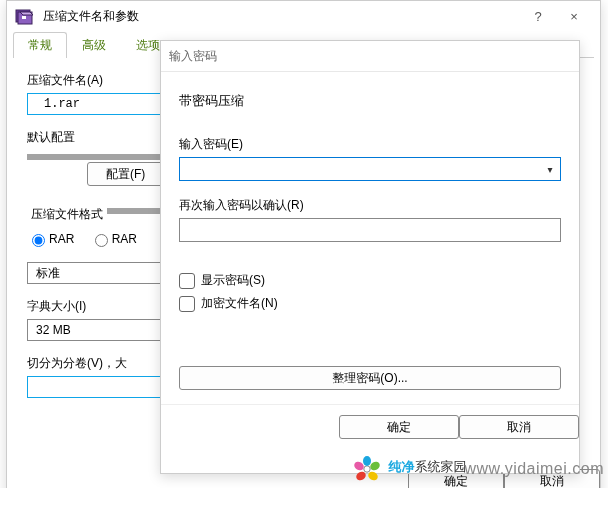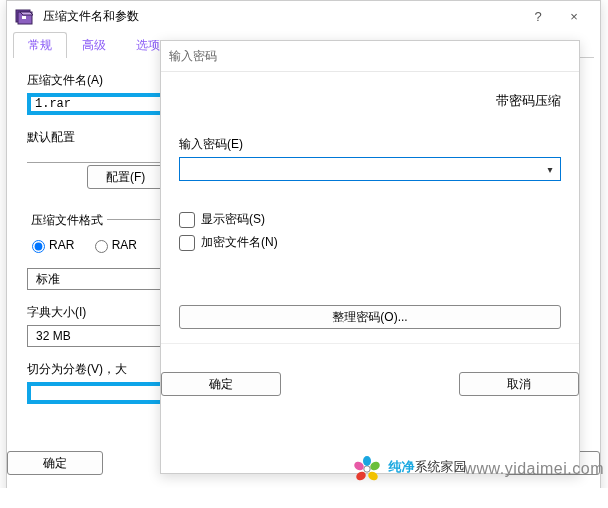--- a/index.html
+++ b/index.html
@@ -3,39 +3,39 @@
 <meta charset="utf-8">
 <style>
 html,body{margin:0;padding:0;font-family:"Microsoft YaHei","SimSun",Tahoma,sans-serif;font-size:12px;background:#fff;color:#000}
 .canvas{position:relative;width:608px;height:488px;background:#fff;overflow:hidden}
 .win{position:absolute;background:#fff;border:1px solid #ccc;box-shadow:0 3px 12px rgba(0,0,0,.15)}
 .titlebar{height:30px;display:flex;align-items:center;padding:0 8px;background:#fff}
 .titlebar .ticon{width:22px;height:18px;margin-right:6px}
 .titlebar .ttext{flex:1;font-size:12px;color:#000}
 .tbtn{width:36px;height:28px;display:flex;align-items:center;justify-content:center;color:#555;font-size:13px}
 .tabs{display:flex;height:26px;border-bottom:1px solid #ccc;margin:0 6px}
-.tab{padding:4px 14px 0;border:1px solid transparent;border-bottom:none;font-size:12px;color:#8b5cf6;position:relative;top:1px;background:#fff}
+.tab{padding:4px 14px 0;border:1px solid transparent;border-bottom:none;font-size:12px;color:#4d7c0f;position:relative;top:1px;background:#fff}
 .tab.active{border-color:#ccc;border-radius:3px 3px 0 0;background:#fff}
 .body{padding:10px 20px}
 .lbl{font-size:12px;margin:4px 0}
-.tinput{width:100%;height:22px;border:4px solid #0ea5e9;padding:1px 4px;font-family:Consolas,Courier,monospace;font-size:12px;box-sizing:border-box;background:#fff}
+.tinput{width:100%;height:22px;border:1px solid #0ea5e9;padding:1px 16px;font-family:Consolas,Courier,monospace;font-size:12px;box-sizing:border-box;background:#fff}
 .select{width:100%;height:22px;border:1px solid #888;padding:1px 4px;font-size:12px;box-sizing:border-box;background:#fff}
-.group{border-top:1px solid #a3a3a3;margin-top:16px;padding-top:6px}
+.group{border-top:6px solid #a3a3a3;margin-top:8px;padding-top:6px}
 .grouplabel{position:relative;top:-14px;background:#fff;display:inline-block;padding:0 4px;font-size:12px}
 .radio{display:inline-flex;align-items:center;margin-right:12px;font-size:12px}
 .radio input{margin-right:4px}
 .btn{height:24px;border:1px solid #888;background:#fdfdfd;padding:0 18px;font-size:12px;border-radius:3px}
-.btnrow{display:flex;gap:18px;justify-content:space-between;padding:28px 0}
+.btnrow{display:flex;justify-content:flex-end;padding:10px 0}
 
 .main{left:6px;top:0;width:593px;height:506px}
 
 .pwd{left:160px;top:40px;width:418px;height:432px;z-index:5}
 .pwd .titlebar{background:#fff;border-bottom:1px solid #e8e8e8}
 .pwd .inner{padding:14px 18px}
-.pwd .subtitle{text-align:right;font-size:13px;margin:6px 0 26px}
+.pwd .subtitle{text-align:left;font-size:13px;margin:6px 0 26px}
 .pwd .field{margin-bottom:10px}
 .pwd .combo{position:relative}
 .pwd .combo input{width:100%;height:24px;border:1px solid #0078d7;box-sizing:border-box;padding:2px 24px 2px 4px;font-size:12px;outline:none}
 .pwd .combo .arrow{position:absolute;right:1px;top:1px;width:20px;height:22px;display:flex;align-items:center;justify-content:center;color:#333;font-size:10px}
 .pwd .plain input{width:100%;height:24px;border:1px solid #888;box-sizing:border-box;padding:2px 4px;font-size:12px;background:#fff}
 .chk{display:flex;align-items:flex-end;margin:6px 0;font-size:12px}
 .chk .box{width:14px;height:14px;border:1px solid #666;border-radius:3px;margin-right:6px;background:#fff}
 .widebtn{width:100%;height:24px;border:1px solid #888;background:#fdfdfd;font-size:12px;border-radius:3px;margin-top:48px}
 .pwd .btnrow .btn{min-width:120px}
 
@@ -113,20 +113,24 @@
   </div>
   <div class="inner">
     <div class="subtitle">带密码压缩</div>
     <div class="field">
       <div class="lbl">输入密码(E)</div>
       <div class="combo">
         <input value="" style="">
         <div class="arrow">▾</div>
       </div>
     </div>
+    <div class="field" style="margin-top:16px">
+      <div class="lbl">再次输入密码以确认(R)</div>
+      <div class="plain"><input value="" style=""></div>
+    </div>
     <div style="height:14px"></div>
     <div class="chk">
       <span class="box"></span>
       <span>显示密码(S)</span>
     </div>
     <div class="chk">
       <span class="box"></span>
       <span>加密文件名(N)</span>
     </div>
     <button class="widebtn">整理密码(O)...</button>

